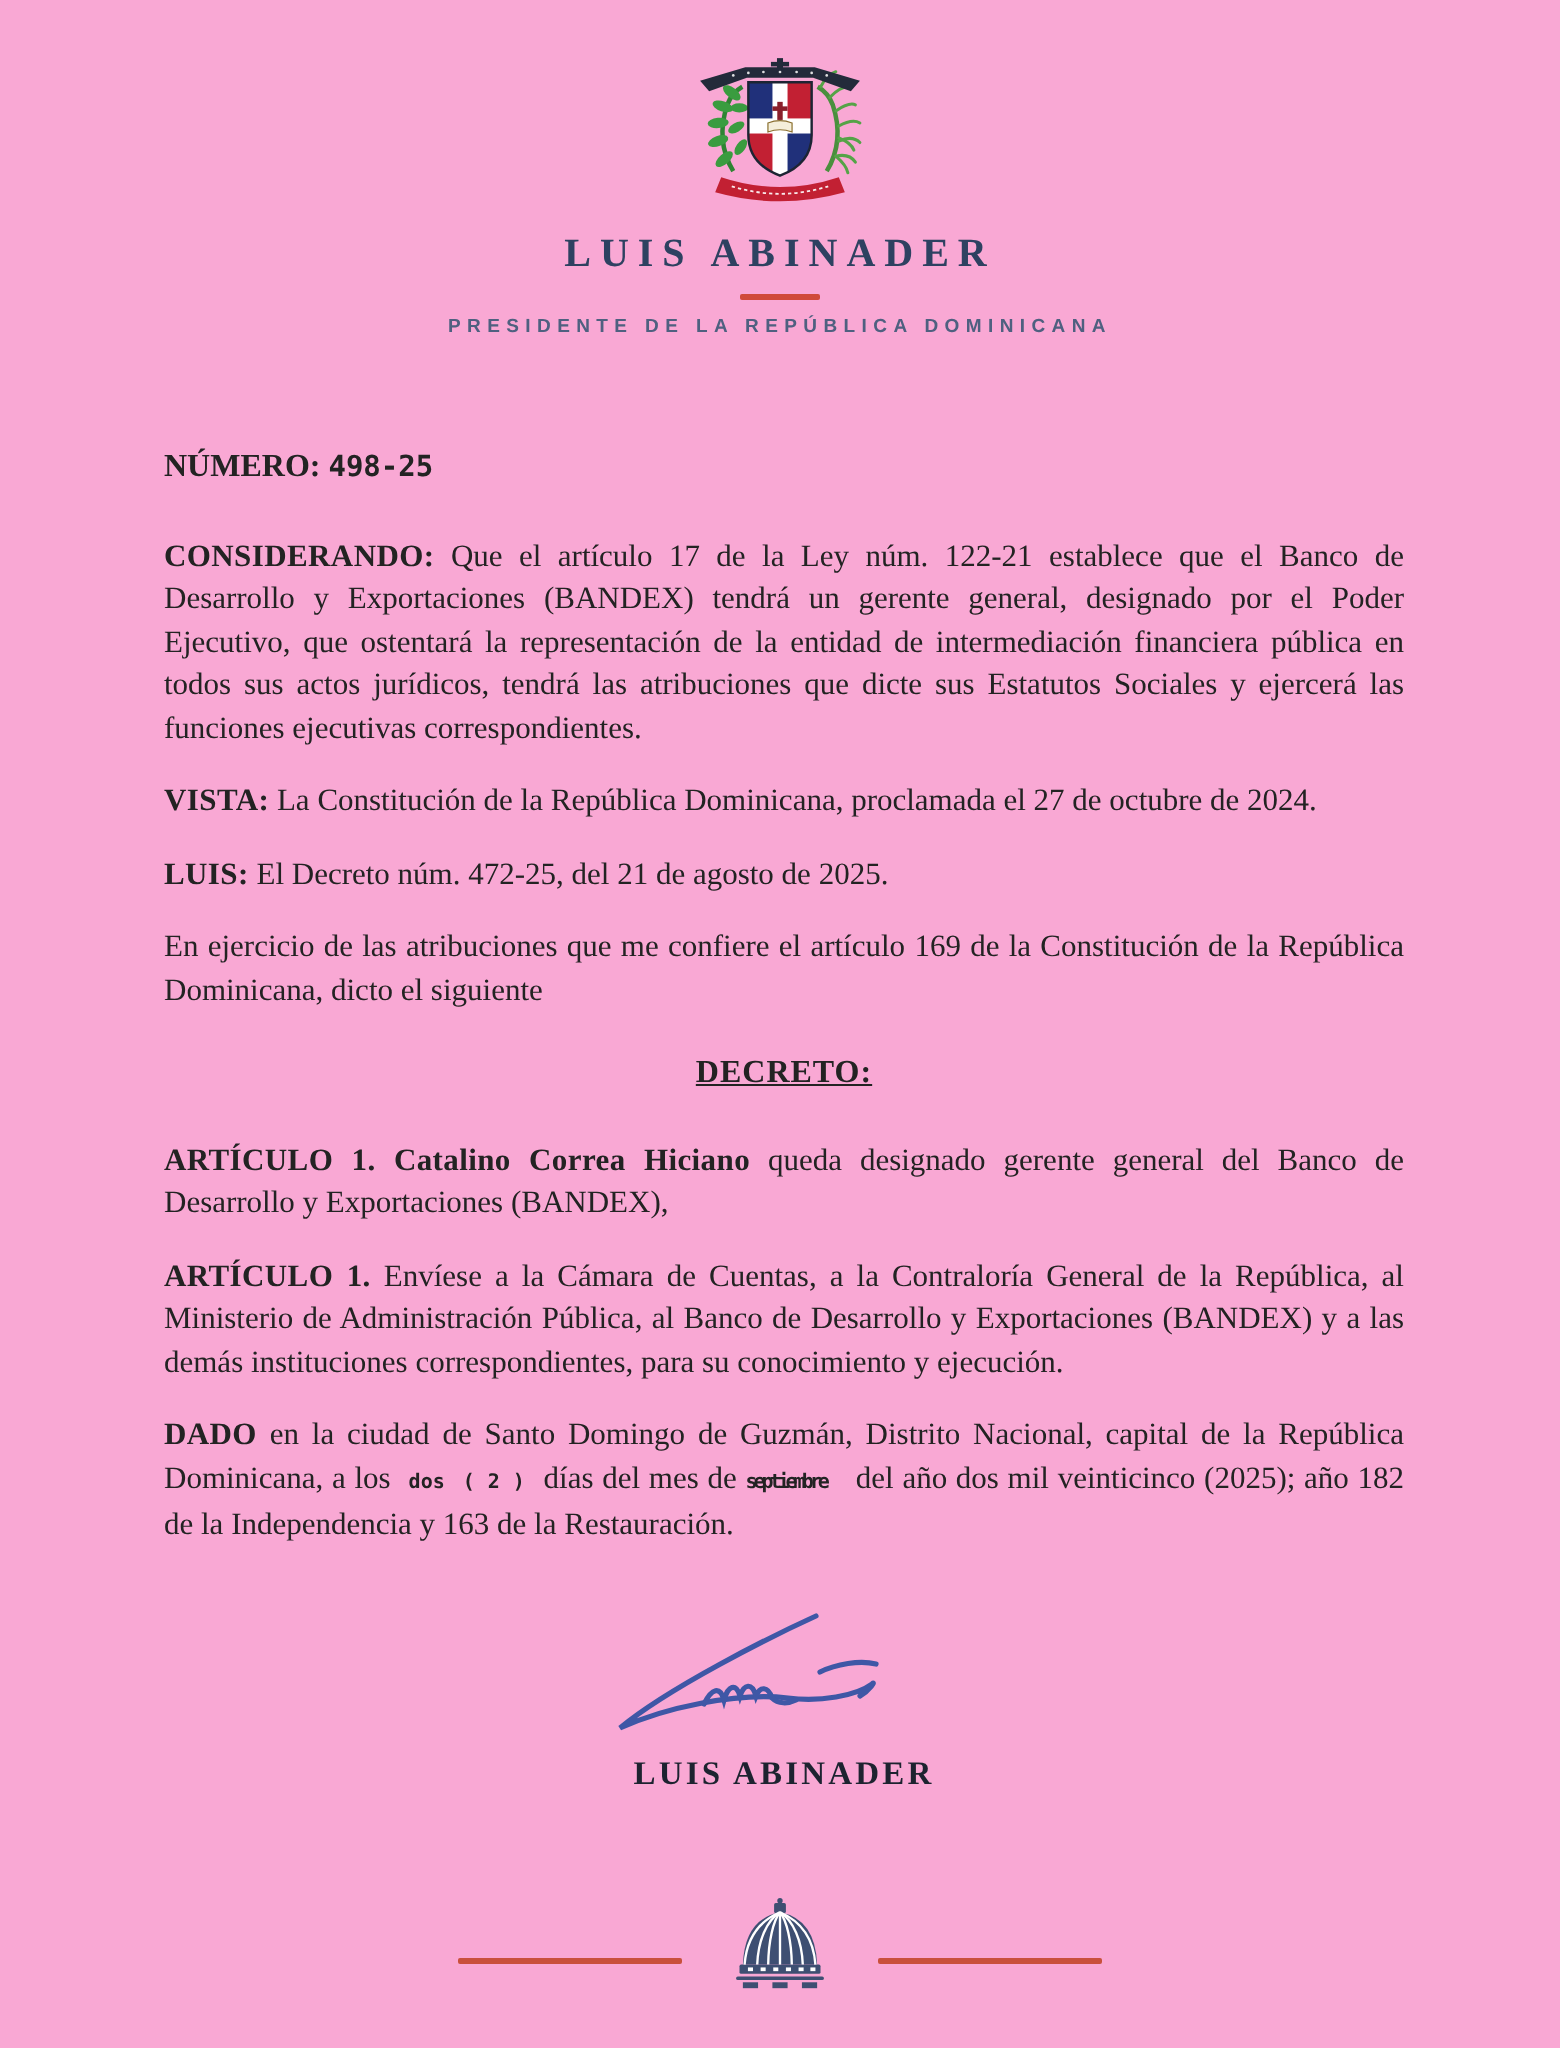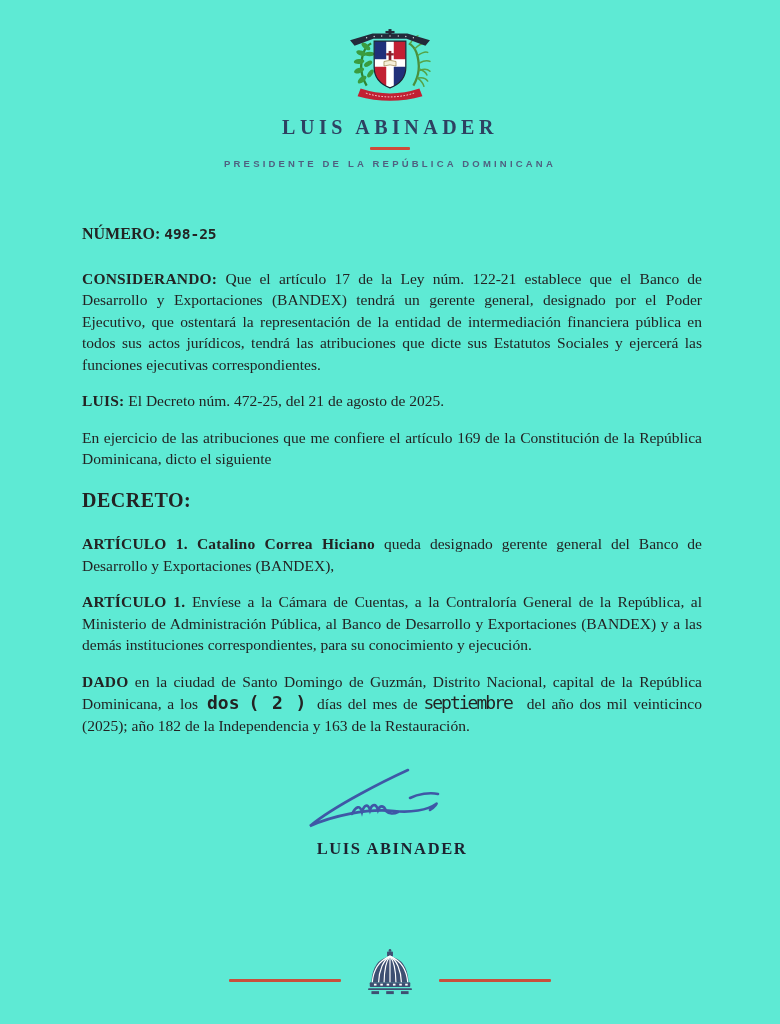--- a/index.html
+++ b/index.html
@@ -1,20 +1,20 @@
 <!DOCTYPE html>
 <html><head>
 <meta charset="utf-8">
 <style>
   html,body{margin:0;padding:0;background:#e8e8e8;}
   .page{
     position:relative;
     width:780px;height:1024px;
     margin:0 auto;
-    background:#5eead4;
+    background:#f9a8d4;
     font-family:"Liberation Serif", serif;
     color:#232323;
     overflow:hidden;
   }
   
   .letterhead{text-align:center;padding-top:26px;}
   .coat-of-arms{display:block;margin:0 auto;width:98px;height:80px;}
   .president-name{
     margin:10px 0 0 0;
     font-family:"Liberation Serif", serif;
@@ -44,31 +44,32 @@
   .num-line{margin:54px 0 22px 0;text-align:left;}
   .num-label{font-weight:bold;font-size:16px;}
   .num-value{
     font-family:"DejaVu Sans Mono", monospace;
     font-size:14.5px;font-weight:600;letter-spacing:0px;
     margin-left:4px;
   }
   .para{margin:0 0 15px 0;}
   .para b{letter-spacing:.2px;}
   .decreto-heading{
-    font-weight:bold;font-size:20px;
+    text-align:center;font-weight:bold;font-size:16px;
     letter-spacing:.5px;
     margin:20px 0 22px 0;
+    text-decoration:underline;
   }
   .fill{
     font-family:"DejaVu Sans Mono", monospace;
-    font-size:18px;font-weight:600;
+    font-size:10px;font-weight:600;
   }
   .fill-day-word{margin:0 9px;}
   .fill-day-number{margin-right:5px;}
-  .fill-month{letter-spacing:-2px;font-weight:400;margin-right:15px;}
+  .fill-month{letter-spacing:-2px;font-weight:700;margin-right:15px;}
   
   .sig-block{text-align:center;margin-top:28px;}
   .signature-svg{display:block;margin:0 auto;width:205px;height:72px;}
   .signatory{
     font-weight:bold;font-size:16.5px;letter-spacing:1.6px;
     color:#1d2330;margin-top:2px;
   }
   
   .footer{
     position:absolute;left:0;right:0;bottom:22px;
@@ -151,20 +152,21 @@
     <div class="red-rule"></div>
     <div class="president-title">PRESIDENTE DE LA REPÚBLICA DOMINICANA</div>
   </div>
 
   <div class="content">
 
     <p class="num-line"><span class="num-label">NÚMERO:</span><span class="num-value">498-25</span></p>
 
     <p class="para"><b>CONSIDERANDO:</b><span> Que el artículo 17 de la Ley núm. 122-21 establece que el Banco de Desarrollo y Exportaciones (BANDEX) tendrá un gerente general, designado por el Poder Ejecutivo, que ostentará la representación de la entidad de intermediación financiera pública en todos sus actos jurídicos, tendrá las atribuciones que dicte sus Estatutos Sociales y ejercerá las funciones ejecutivas correspondientes.</span></p>
 
+    <p class="para"><b>VISTA:</b><span> La Constitución de la República Dominicana, proclamada el 27 de octubre de 2024.</span></p>
 
 
     <p class="para"><b>LUIS:</b><span> El Decreto núm. 472-25, del 21 de agosto de 2025.</span></p>
 
     <p class="para">En ejercicio de las atribuciones que me confiere el artículo 169 de la Constitución de la República Dominicana, dicto el siguiente</p>
 
     <p class="decreto-heading">DECRETO:</p>
 
     <p class="para"><b>ARTÍCULO 1.</b><b> Catalino Correa Hiciano</b><span> queda designado gerente general del Banco de Desarrollo y Exportaciones (BANDEX),</span></p>
 

